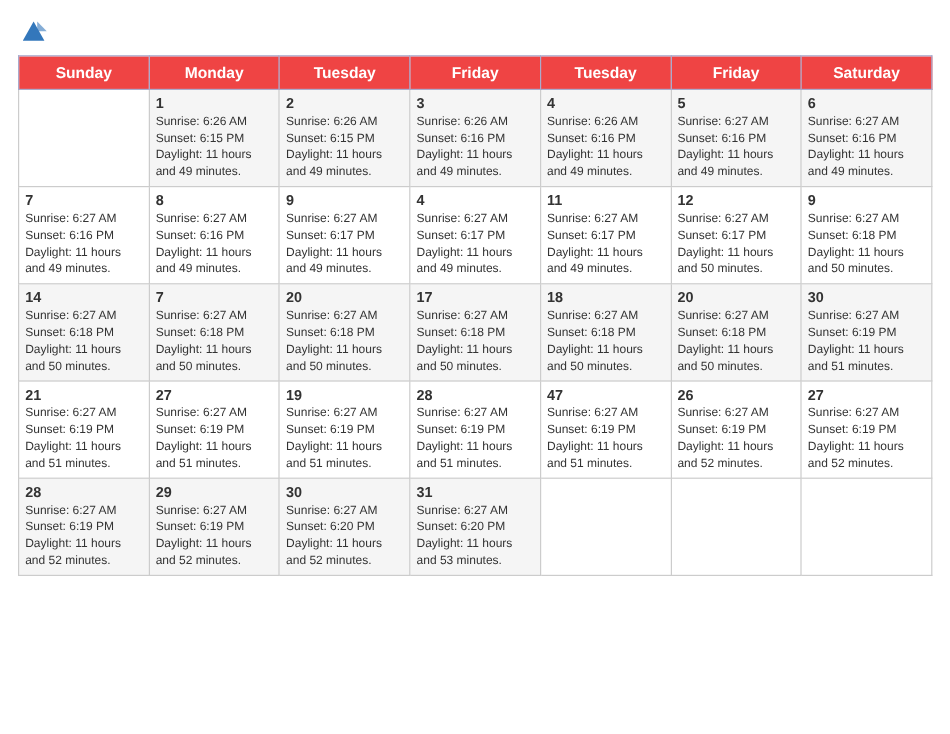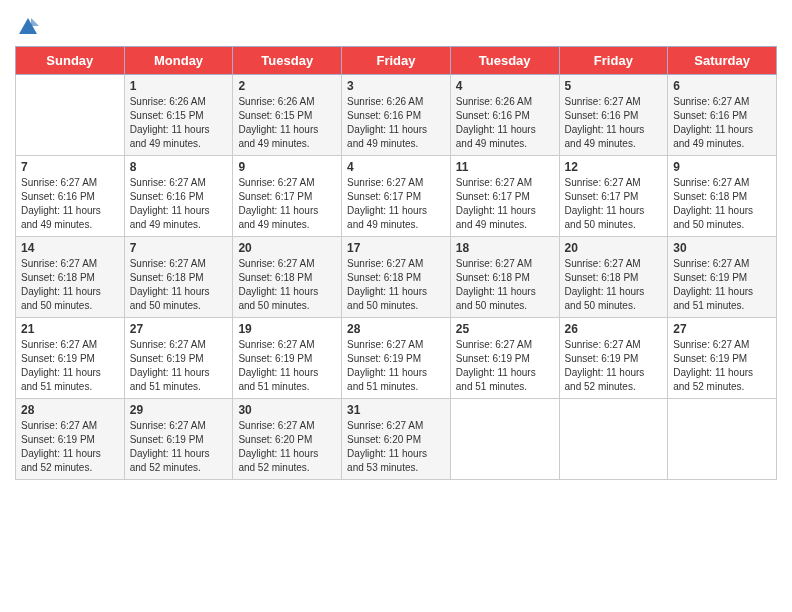--- a/index.html
+++ b/index.html
@@ -298,21 +298,21 @@
 and 51 minutes.</div>
         </td>
         <td>
           <span class="day-number">28</span>
           <div class="day-info" style="white-space: pre-line;">Sunrise: 6:27 AM
 Sunset: 6:19 PM
 Daylight: 11 hours
 and 51 minutes.</div>
         </td>
         <td>
-          <span class="day-number">25</span>
+          <span class="day-number">47</span>
           <div class="day-info" style="white-space: pre-line;">Sunrise: 6:27 AM
 Sunset: 6:19 PM
 Daylight: 11 hours
 and 51 minutes.</div>
         </td>
         <td>
           <span class="day-number">26</span>
           <div class="day-info" style="white-space: pre-line;">Sunrise: 6:27 AM
 Sunset: 6:19 PM
 Daylight: 11 hours

